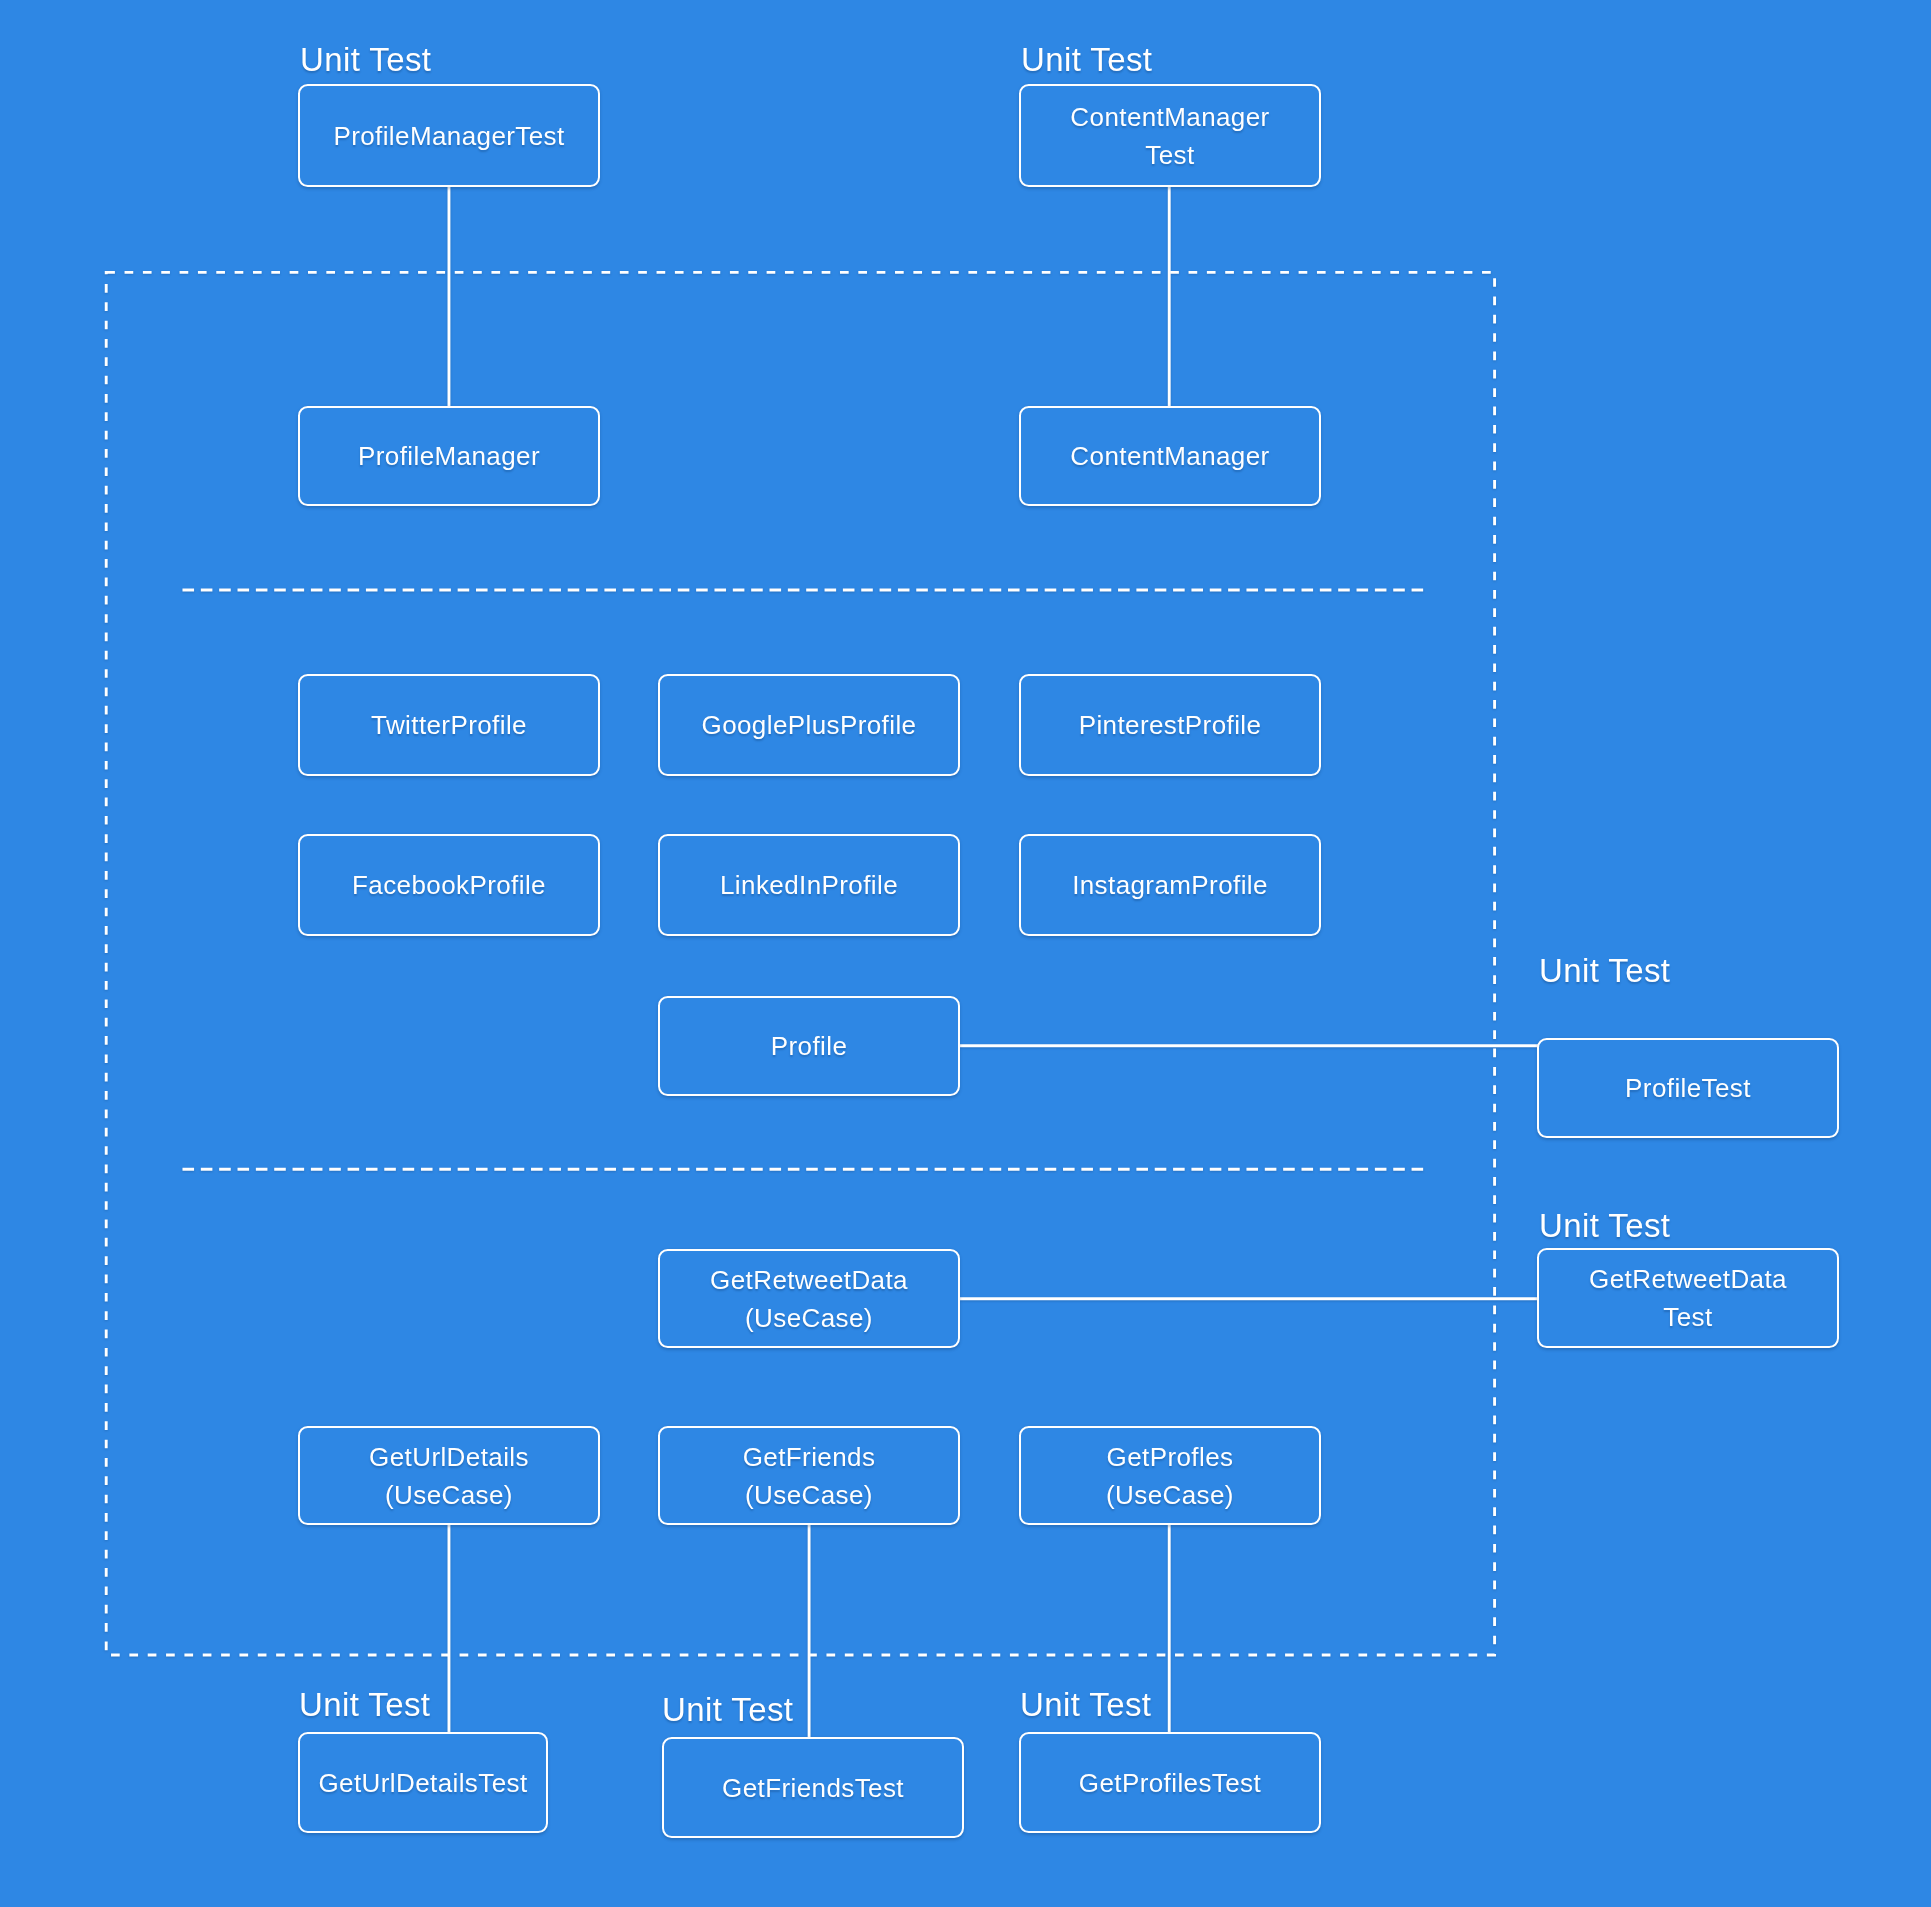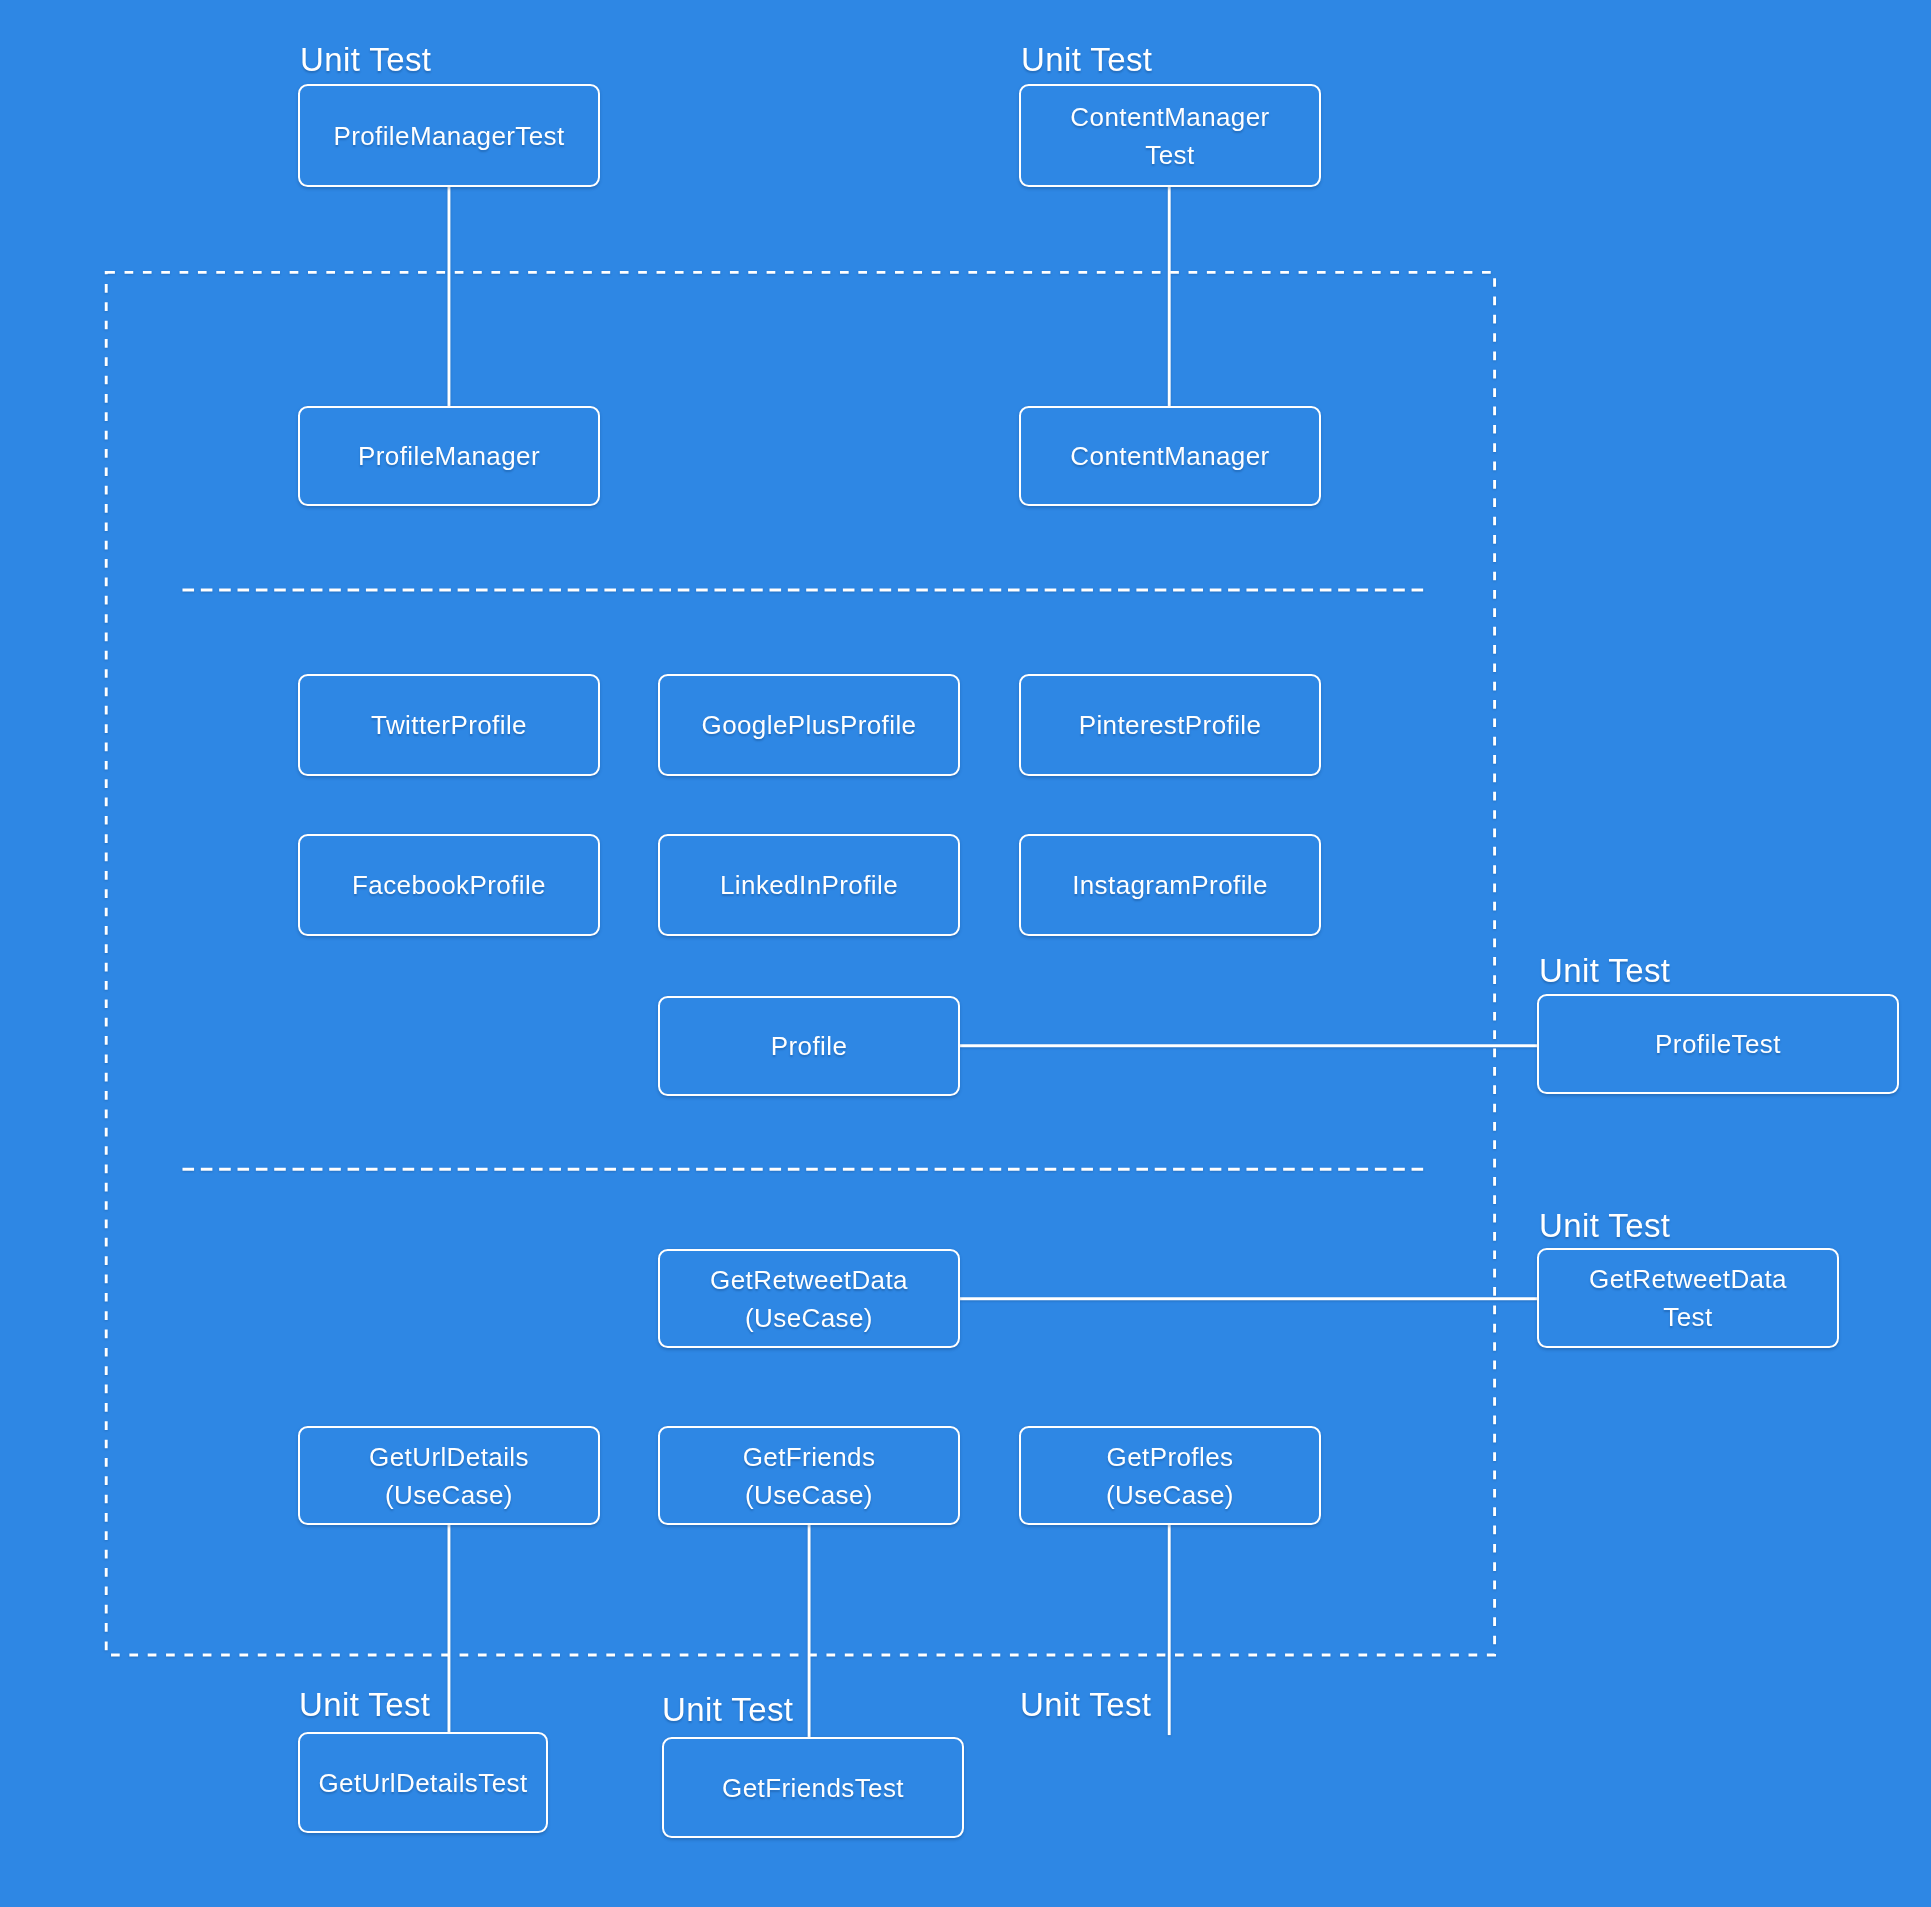--- a/index.html
+++ b/index.html
@@ -103,21 +103,21 @@
   <div class="node" style="left:658px;top:834px;width:302px;height:102px">
     <span>LinkedInProfile</span>
   </div>
   <div class="node" style="left:1019px;top:834px;width:302px;height:102px">
     <span>InstagramProfile</span>
   </div>
 
   <div class="node" style="left:658px;top:996px;width:302px;height:100px">
     <span>Profile</span>
   </div>
-  <div class="node" style="left:1537px;top:994px;width:362px;height:100px">
+  <div class="node" style="left:1537px;top:1038px;width:302px;height:100px">
     <span>ProfileTest</span>
   </div>
 
   <div class="node" style="left:658px;top:1249px;width:302px;height:99px">
     <span>GetRetweetData</span>
     <span>(UseCase)</span>
   </div>
   <div class="node" style="left:1537px;top:1248px;width:302px;height:100px">
     <span>GetRetweetData</span>
     <span>Test</span>
@@ -135,15 +135,18 @@
     <span>GetProfles</span>
     <span>(UseCase)</span>
   </div>
 
   <div class="node" style="left:298px;top:1732px;width:250px;height:101px">
     <span>GetUrlDetailsTest</span>
   </div>
   <div class="node" style="left:662px;top:1737px;width:302px;height:101px">
     <span>GetFriendsTest</span>
   </div>
+  <div class="node" style="left:1019px;top:1732px;width:302px;height:101px">
+    <span>GetProfilesTest</span>
+  </div>
 
 </div>
 
 
 </body></html>

